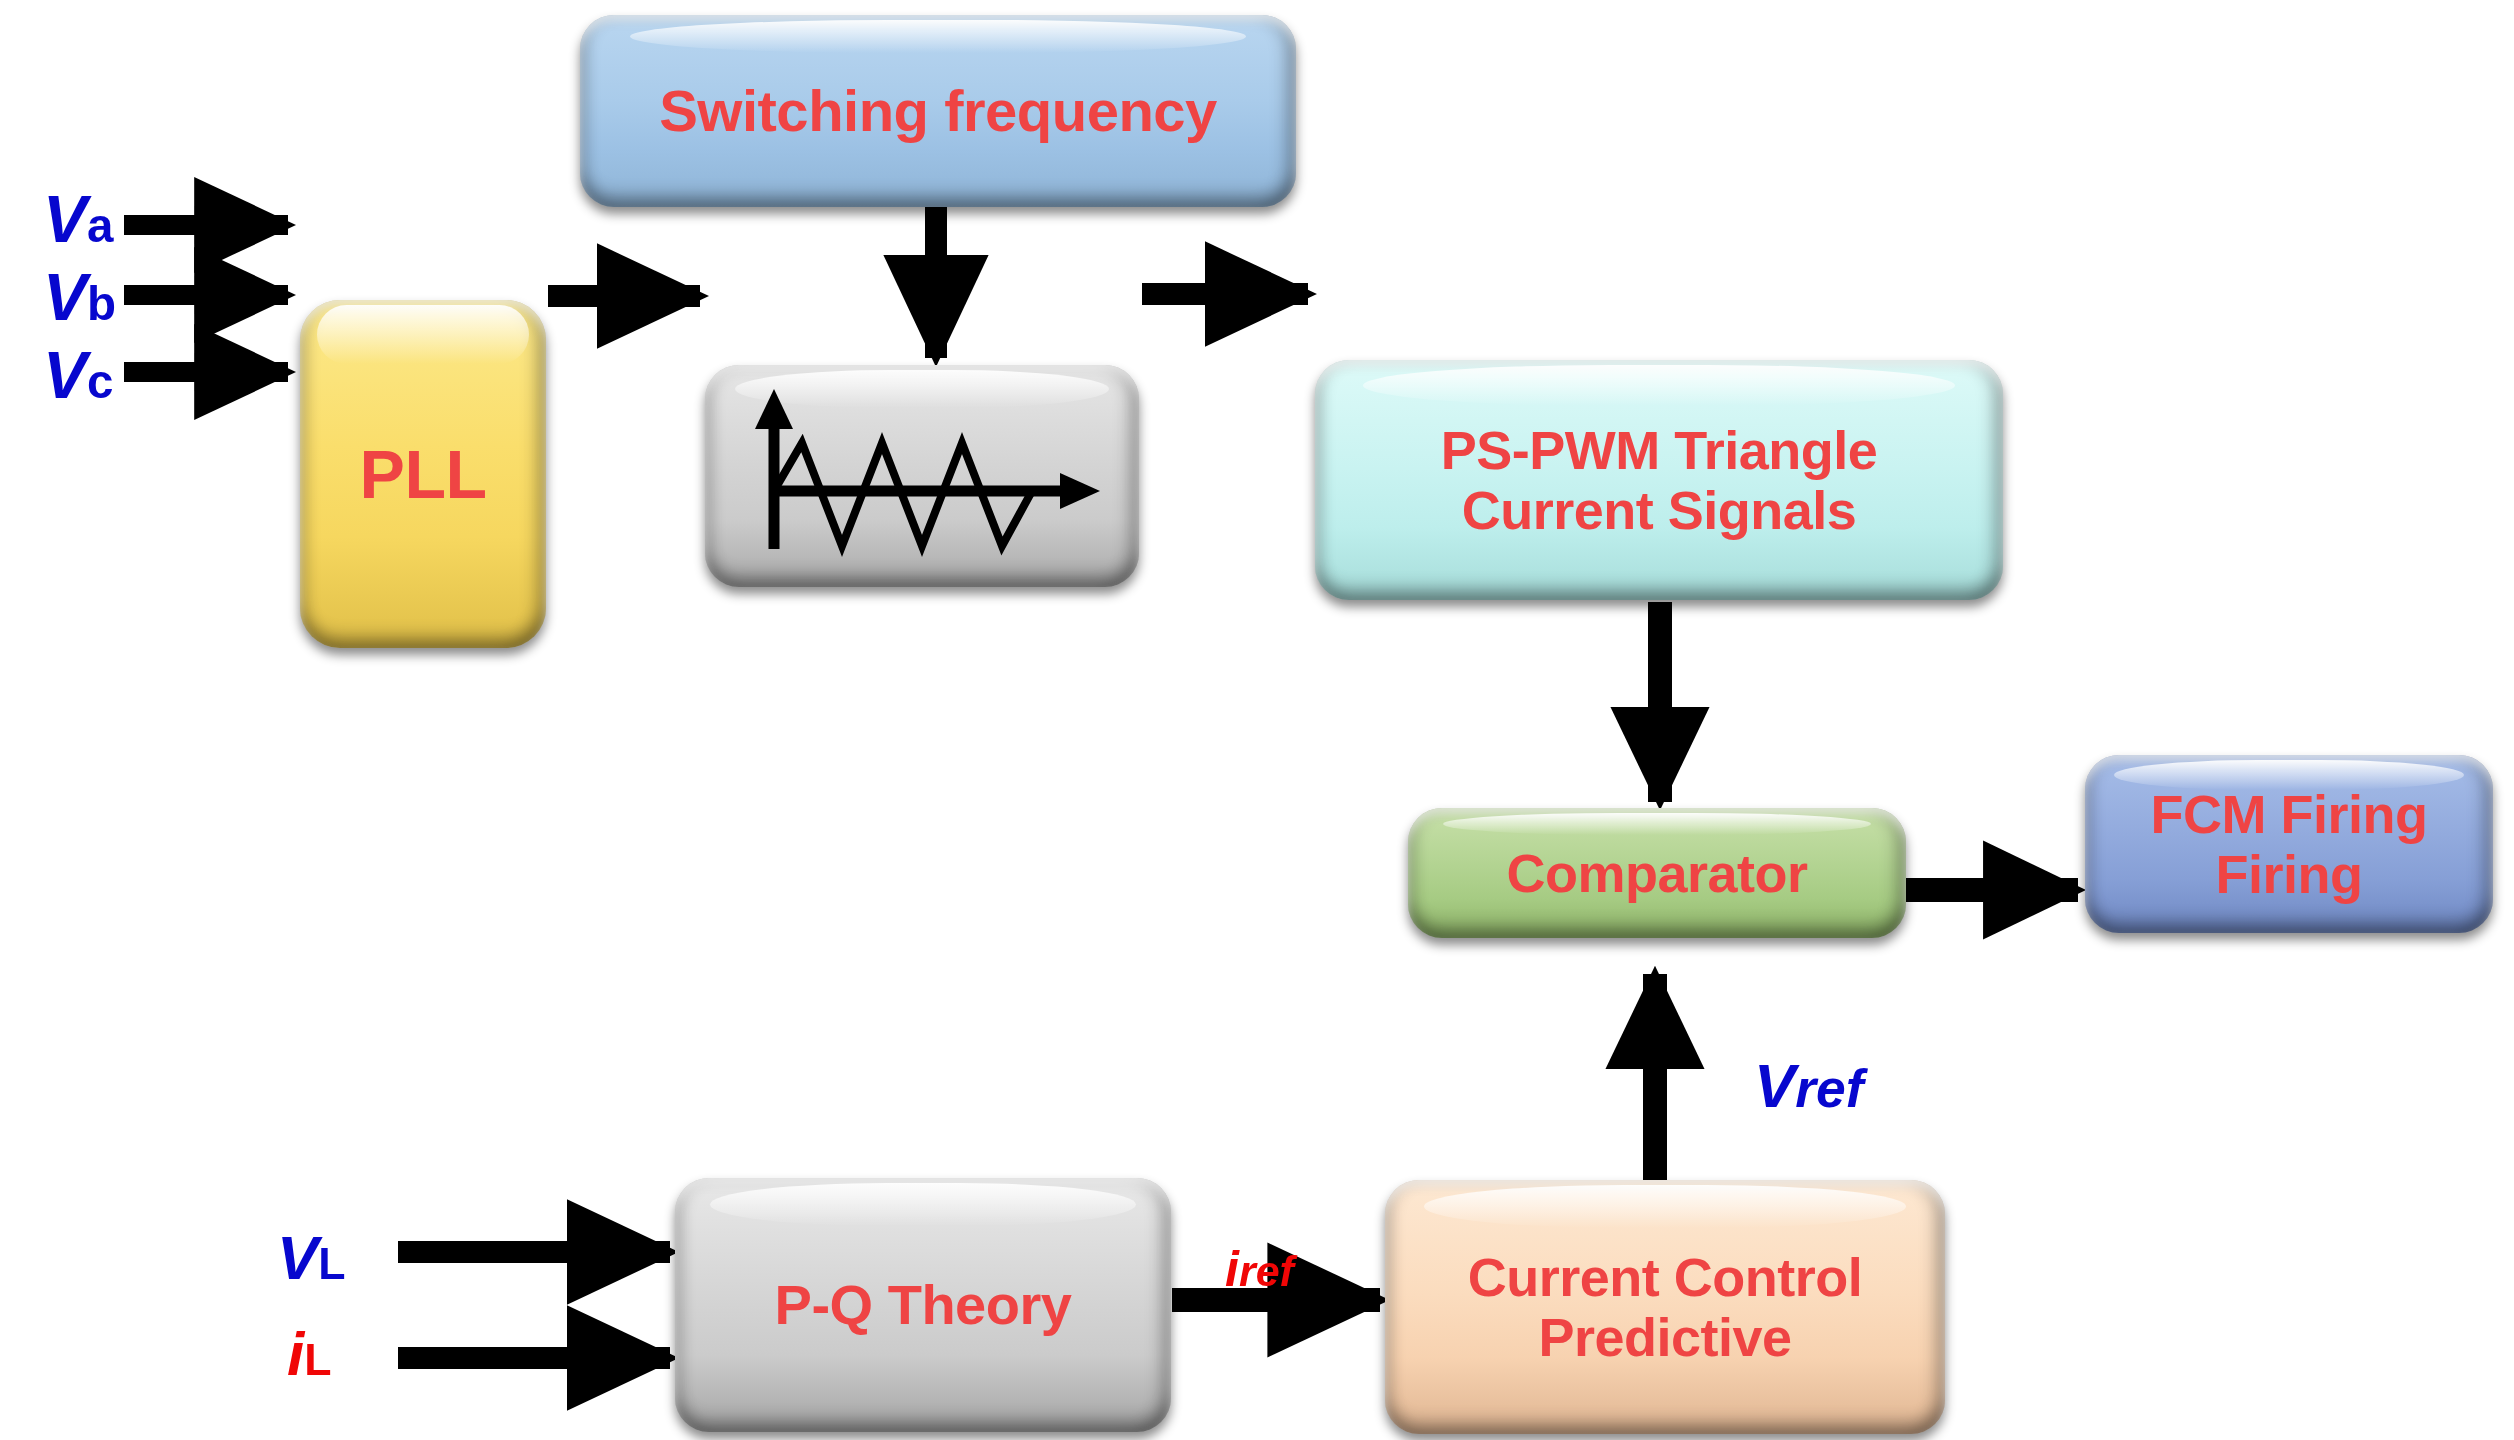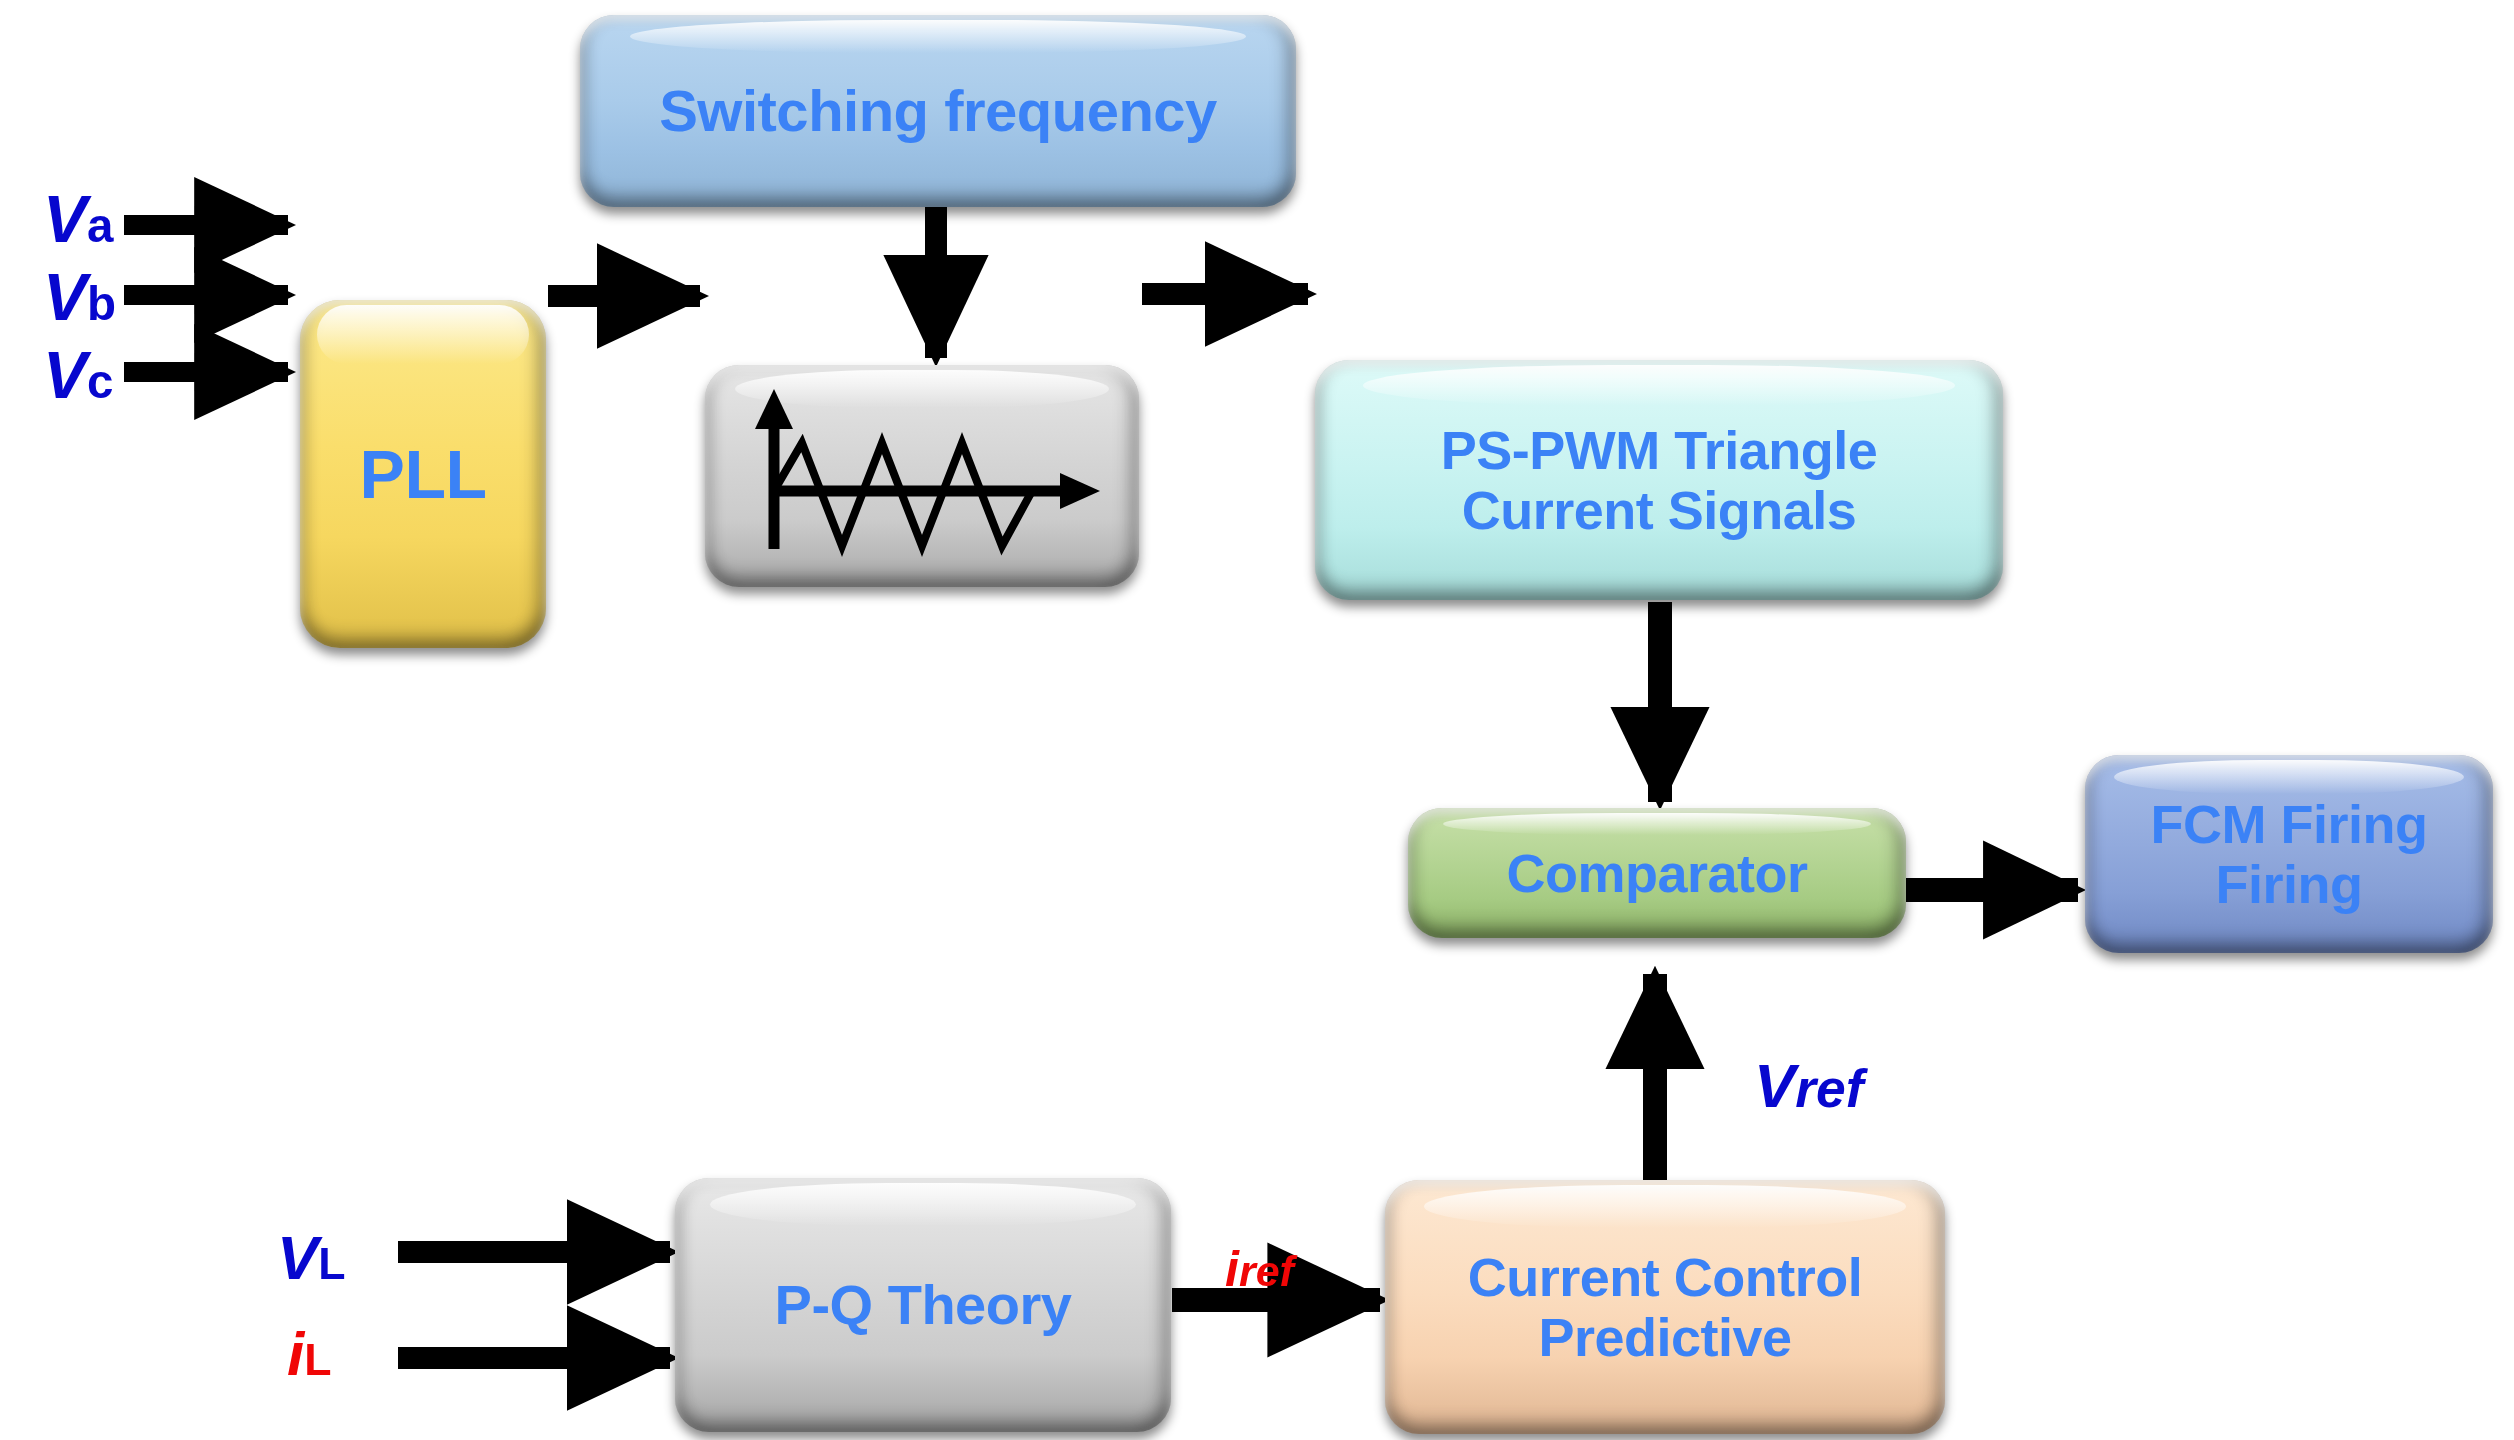--- a/index.html
+++ b/index.html
@@ -12,21 +12,21 @@
   }
   svg#wires{position:absolute;left:0;top:0;width:2514px;height:1440px;pointer-events:none;}
 
   
   .blk{
     position:absolute;
     box-sizing:border-box;
     display:flex;align-items:center;justify-content:center;
     text-align:center;
     font-weight:bold;
-    color:#3b82f6;
+    color:#ef4444;
     border-radius:34px;
     line-height:1.12;
     letter-spacing:-0.5px;
     overflow:visible;
   }
   .blk .inner{
     position:absolute;left:0;top:0;right:0;bottom:0;
     border-radius:34px;
     z-index:0;
   }
@@ -66,21 +66,21 @@
 
   #box-carrier{left:705px;top:365px;width:434px;height:222px;}
   #box-carrier .inner{background:linear-gradient(to bottom,#e6e6e6 0%,#d4d4d4 45%,#cbcbcb 70%,#a9a9a9 100%);}
 
   #box-pspwm{left:1315px;top:360px;width:688px;height:240px;font-size:54px;}
   #box-pspwm .inner{background:linear-gradient(to bottom,#ddfaf8 0%,#c9f3f1 45%,#bdeeec 70%,#a6dcd9 100%);}
 
   #box-comparator{left:1408px;top:808px;width:498px;height:130px;font-size:54px;}
   #box-comparator .inner{background:linear-gradient(to bottom,#c7e0a9 0%,#b2d391 45%,#a6cb83 70%,#8eb368 100%);}
 
-  #box-fcm{left:2085px;top:755px;width:408px;height:198px;font-size:54px;}
+  #box-fcm{left:2085px;top:755px;width:408px;height:178px;font-size:54px;}
   #box-fcm .inner{background:linear-gradient(to bottom,#a6bde8 0%,#92aadd 45%,#869fd6 70%,#6f88c3 100%);}
 
   #box-pq{left:675px;top:1178px;width:496px;height:254px;font-size:56px;}
   #box-pq .inner{background:linear-gradient(to bottom,#e8e8e8 0%,#d5d5d5 45%,#cbcbcb 70%,#a5a5a5 100%);}
 
   #box-pcc{left:1385px;top:1180px;width:560px;height:254px;font-size:54px;}
   #box-pcc .inner{background:linear-gradient(to bottom,#fde8d2 0%,#fbdcbe 45%,#f7d2b0 70%,#dfb592 100%);}
 
   
   .siglabel{

